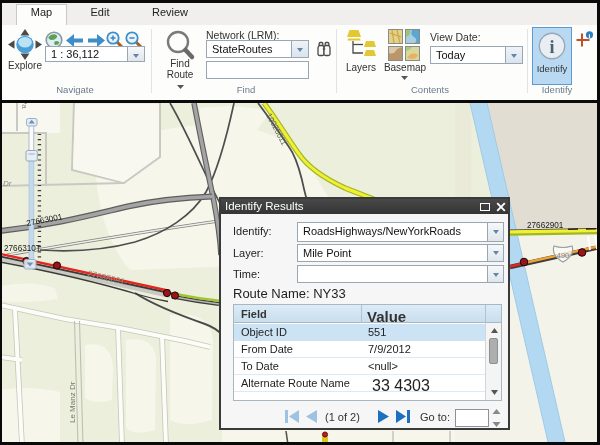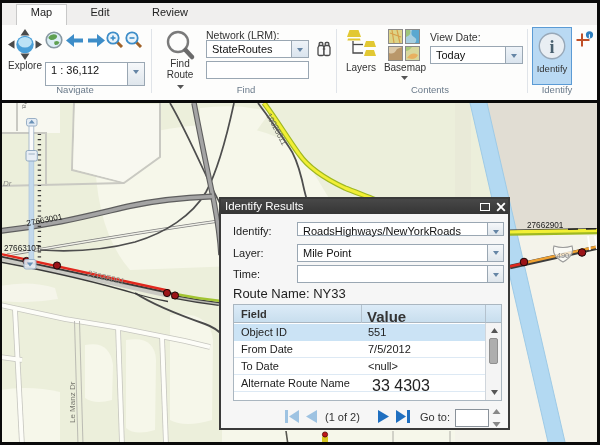--- a/index.html
+++ b/index.html
@@ -49,21 +49,21 @@
   <line x1="11" y1="11" x2="16" y2="16" stroke="#a06228" stroke-width="3"></line>
   <circle cx="7" cy="7" r="5.7" fill="#eaf4fa" stroke="#3d8dc8" stroke-width="1.8"></circle>
   <line x1="4.5" y1="7" x2="9.5" y2="7" stroke="#3d8dc8" stroke-width="1.6"></line>
   <line x1="7" y1="4.5" x2="7" y2="9.5" stroke="#3d8dc8" stroke-width="1.6"></line>
 </svg>
 <svg class="abs" style="left:125px;top:31px" width="18" height="17" viewBox="0 0 18 17">
   <line x1="11" y1="11" x2="16" y2="16" stroke="#a06228" stroke-width="3"></line>
   <circle cx="7" cy="7" r="5.7" fill="#eaf4fa" stroke="#3d8dc8" stroke-width="1.8"></circle>
   <line x1="4.5" y1="7" x2="9.5" y2="7" stroke="#3d8dc8" stroke-width="1.6"></line>
 </svg>
-<div class="cmb" style="left:45px;top:62px;width:100px;height:24px">
+<div class="cmb" style="left:45px;top:46px;width:100px;height:16px">
   <div class="cmbtxt" style="top:1px">1 : 36,112</div>
   <div class="cmbbtn"></div>
 </div>
 <div class="grplbl" style="left:30px;top:84px;width:90px">Navigate</div>
 <div class="sep" style="left:151px"></div>
 
 <svg class="abs" style="left:164px;top:29px" width="32" height="33" viewBox="0 0 32 33">
   <circle cx="14" cy="13" r="10" fill="none" stroke="#7a7a7a" stroke-width="2.4"></circle>
   <line x1="21.5" y1="21" x2="28" y2="28" stroke="#6a6a6a" stroke-width="4.5" stroke-linecap="round"></line>
 </svg>
@@ -280,21 +280,21 @@
 
 <div class="abs" style="left:219px;top:197px;width:291px;height:233px;border:2px solid #3a3a3a;background:#f6f6f6">
   <div class="abs" style="left:0;top:0;width:287px;height:15px;background:linear-gradient(#484848,#353535)">
     <div class="abs" style="left:4px;top:1px;font-size:11.5px;font-weight:normal;color:#fff">Identify Results</div>
     <div class="abs" style="left:259px;top:3.5px;width:10px;height:8px;border:1.8px solid #fff"></div>
     <svg class="abs" style="left:275px;top:2.5px" width="10" height="10" viewBox="0 0 10 10">
         <path d="M1.2,1.2 L8.8,8.8 M8.8,1.2 L1.2,8.8" stroke="#fff" stroke-width="1.9"></path>
       </svg>
   </div>
   <div class="abs" style="left:12px;top:26px;font-size:11px;color:#222">Identify:</div>
-  <div class="cmb" style="left:76px;top:23px;width:207px;height:14px">
+  <div class="cmb" style="left:76px;top:23px;width:207px;height:20px">
     <div class="cmbtxt" style="font-size:11px">RoadsHighways/NewYorkRoads</div>
     <div class="cmbbtn" style="width:16px"></div>
   </div>
   <div class="abs" style="left:12px;top:47.5px;font-size:11px;color:#222">Layer:</div>
   <div class="cmb" style="left:76px;top:44.5px;width:207px;height:18px">
     <div class="cmbtxt" style="font-size:11px">Mile Point</div>
     <div class="cmbbtn" style="width:16px"></div>
   </div>
   <div class="abs" style="left:12px;top:69px;font-size:11px;color:#222">Time:</div>
   <div class="cmb" style="left:76px;top:66px;width:207px;height:18px">
@@ -308,21 +308,21 @@
       <div class="abs" style="left:133px;top:3px;font-size:15px;font-weight:bold;color:#333">Value</div>
       <div class="abs" style="left:127px;top:0;width:1px;height:18px;background:#b4c2ce"></div>
     </div>
     <div class="abs" style="left:251px;top:0;width:16px;height:18px;background:linear-gradient(#dcebf7,#c8deee);border-bottom:1px solid #aab6c0;border-left:1px solid #b4c2ce"></div>
     <div class="abs" style="left:0;top:19px;width:251px;height:17px;background:#cbe3f5">
       <div class="abs" style="left:7px;top:2px;font-size:11px;color:#222">Object ID</div>
       <div class="abs" style="left:134px;top:2px;font-size:11px;color:#222">551</div>
     </div>
     <div class="abs" style="left:0;top:36px;width:251px;height:17px;border-bottom:1px solid #dde9f4">
       <div class="abs" style="left:7px;top:2px;font-size:11px;color:#222">From Date</div>
-      <div class="abs" style="left:134px;top:2px;font-size:11px;color:#222">7/5/2012</div>
+      <div class="abs" style="left:134px;top:2px;font-size:11px;color:#222">7/9/2012</div>
     </div>
     <div class="abs" style="left:0;top:53px;width:251px;height:17px;border-bottom:1px solid #dde9f4">
       <div class="abs" style="left:7px;top:2px;font-size:11px;color:#222">To Date</div>
       <div class="abs" style="left:134px;top:2px;font-size:11px;color:#222">&lt;null&gt;</div>
     </div>
     <div class="abs" style="left:0;top:70px;width:251px;height:17px;border-bottom:1px solid #dde9f4">
       <div class="abs" style="left:7px;top:2px;font-size:11px;color:#222">Alternate Route Name</div>
       <div class="abs" style="left:138px;top:2px;font-size:16px;color:#222">33 4303</div>
     </div>
 

